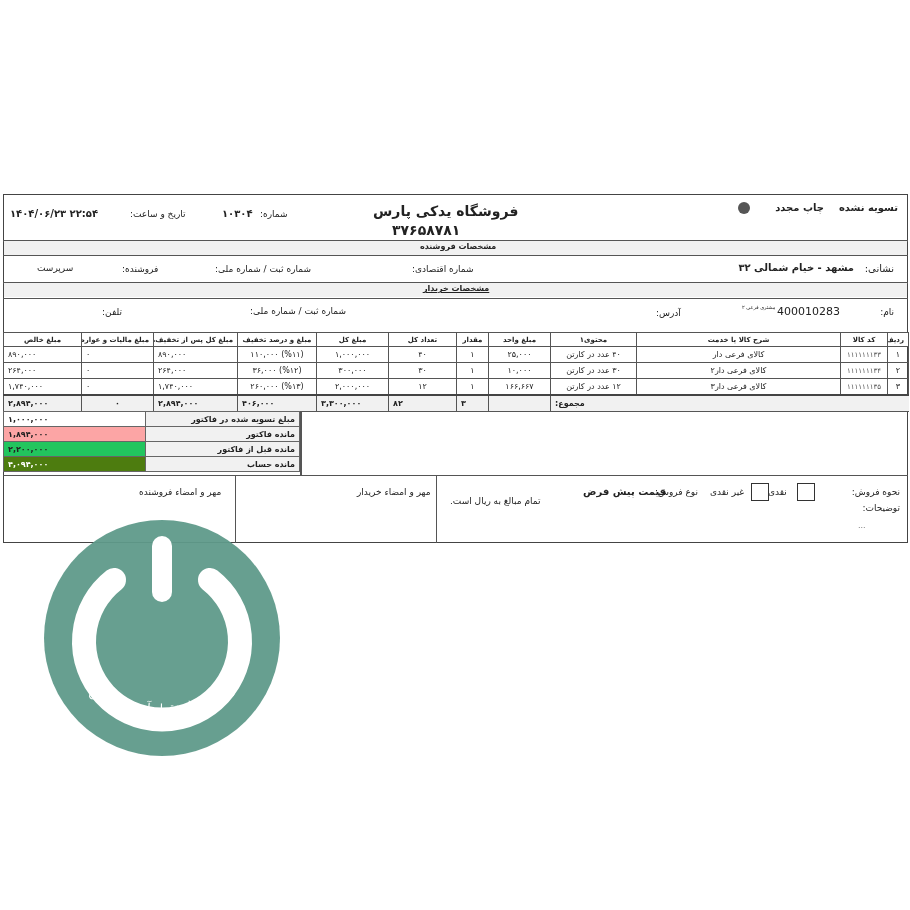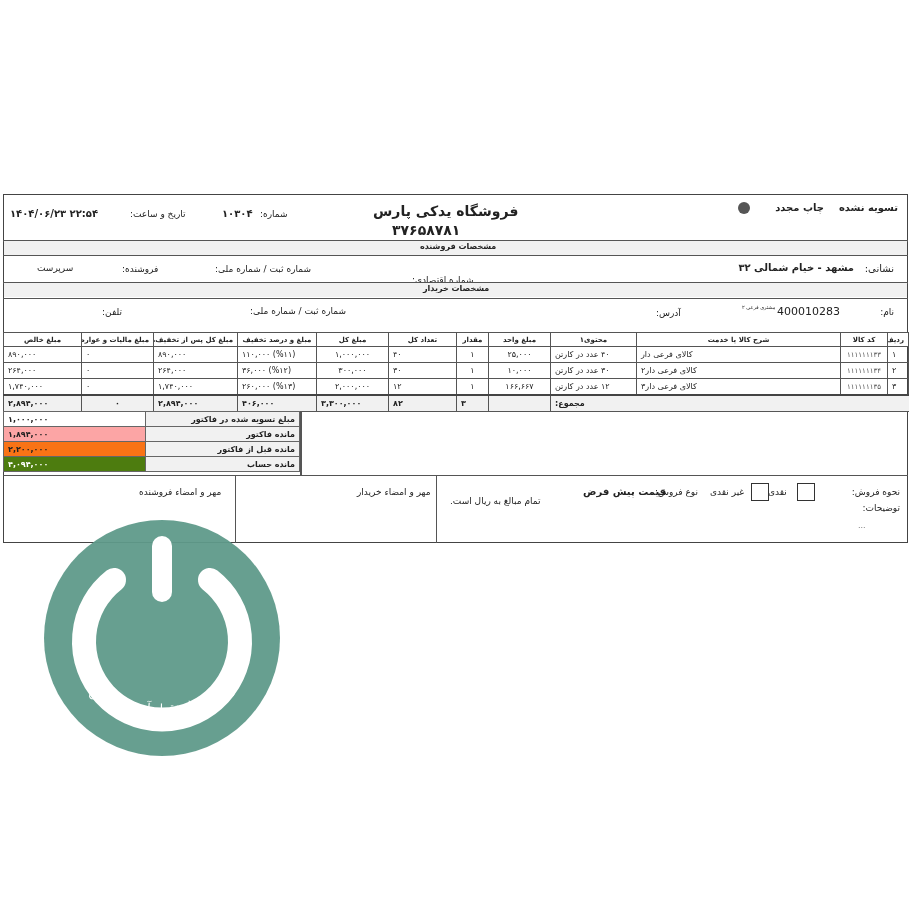--- a/index.html
+++ b/index.html
@@ -23,21 +23,21 @@
 
   
   .tbl { position:absolute; left:3px; top:332px; width:905px; border-collapse:collapse;
          table-layout:fixed; direction:rtl; }
   .tbl th, .tbl td { border:1px solid #555; padding:0 4px; height:14px; font-size:8px;
          white-space:nowrap; overflow:hidden; }
   .tbl th { background:#fff; font-weight:bold; text-align:center; font-size:7px; height:13px; }
   .tbl td { height:15px; }
   .tbl td.c { text-align:center; }
   .tbl td.l { text-align:left; }
-  .tbl td.r { text-align:left; }
+  .tbl td.r { text-align:center; }
   .tbl tr.total td { background:#f1f1f1; font-weight:bold; border-top:2px solid #444; }
   .tbl tr.total td.blank { border-left:none; border-right:none; }
 
   
   .summary { position:absolute; left:3px; top:411px; width:297px; border-collapse:collapse;
              table-layout:fixed; direction:rtl; }
   .summary td { border:1px solid #666; height:14px; padding:0 4px; font-size:8px; font-weight:bold;
                 white-space:nowrap; }
   .summary td.label { width:145px; background:#f1f1f1; text-align:right; }
   .summary td.val { text-align:left; }
@@ -63,28 +63,28 @@
 <span class="t fs9" style="left:92px; top:209px;margin-left:38px;">تاریخ و ساعت:</span>
 <span class="t fs10 bold ltr" style="left:10px; top:208px;">۱۴۰۴/۰۶/۲۳  ۲۲:۵۴</span>
 
 <div class="hline thick" style="left:3px; top:240px; width:905px;"></div>
 <div class="band" style="left:4px; top:241px; width:903px; height:14px;"></div>
 <span class="t fs8 bold" style="left:420px; top:242px;">مشخصات فروشنده</span>
 <div class="hline" style="left:3px; top:255px; width:905px;"></div>
 
 <span class="t fs10" style="right:16px; top:263px;">نشانی:</span>
 <span class="t fs10 bold" style="right:56px; top:262px;">مشهد - خیام شمالی ۳۲</span>
-<span class="t fs9" style="left:412px; top:264px;margin-top:11px;">شماره اقتصادی:</span>
+<span class="t fs9" style="left:412px; top:264px;">شماره اقتصادی:</span>
 <span class="t fs9" style="left:215px; top:264px;">شماره ثبت / شماره ملی:</span>
 <span class="t fs9" style="left:91px; top:264px;margin-left:31px;">فروشنده:</span>
 <span class="t fs9" style="left:37px; top:263px;">سرپرست</span>
 
 <div class="hline thick" style="left:3px; top:282px; width:905px;"></div>
 <div class="band" style="left:4px; top:283px; width:903px; height:14px;"></div>
-<span class="t fs8 bold" style="left:423px; top:284px;">مشخصات خریدار</span>
+<span class="t fs8 bold" style="left:423px; top:284px;text-decoration:underline;">مشخصات خریدار</span>
 <div class="hline" style="left:3px; top:298px; width:905px;"></div>
 
 <span class="t fs9" style="right:16px; top:307px;">نام:</span>
 <span class="t ltr" style="left:777px; top:305px; font-size:11px;">400010283</span>
 <span class="t" style="left:742px; top:304px; font-size:5px;">مشتری فرعی ۲</span>
 <span class="t fs9" style="left:656px; top:308px;">آدرس:</span>
 <span class="t fs9" style="left:250px; top:306px;">شماره ثبت / شماره ملی:</span>
 <span class="t fs9" style="left:102px; top:307px;">تلفن:</span>
 
 <table class="tbl">
@@ -181,21 +181,21 @@
       <tr>
     <td class="label">مبلغ تسویه شده در فاکتور</td>
     <td class="val" style="background: rgb(255, 255, 255); color: rgb(34, 34, 34);">۱,۰۰۰,۰۰۰</td>
   </tr>
   <tr>
     <td class="label">مانده فاکتور</td>
     <td class="val" style="background: #fca5a5; color: rgb(34, 34, 34);">۱,۸۹۴,۰۰۰</td>
   </tr>
   <tr>
     <td class="label">مانده قبل از فاکتور</td>
-    <td class="val" style="background: #f97316; color: rgb(34, 34, 34);">۲,۲۰۰,۰۰۰</td>
+    <td class="val" style="background: #22c55e; color: rgb(34, 34, 34);">۲,۲۰۰,۰۰۰</td>
   </tr>
   <tr>
     <td class="label">مانده حساب</td>
     <td class="val" style="background: #4d7c0f; color: rgb(255, 255, 255);">۴,۰۹۴,۰۰۰</td>
   </tr>
 </tbody>
   </table>
 <div class="vline" style="left:300px; top:411px; height:64px; border-left:2px solid #555;"></div>
 
 <div class="hline" style="left:3px; top:475px; width:905px;"></div>

